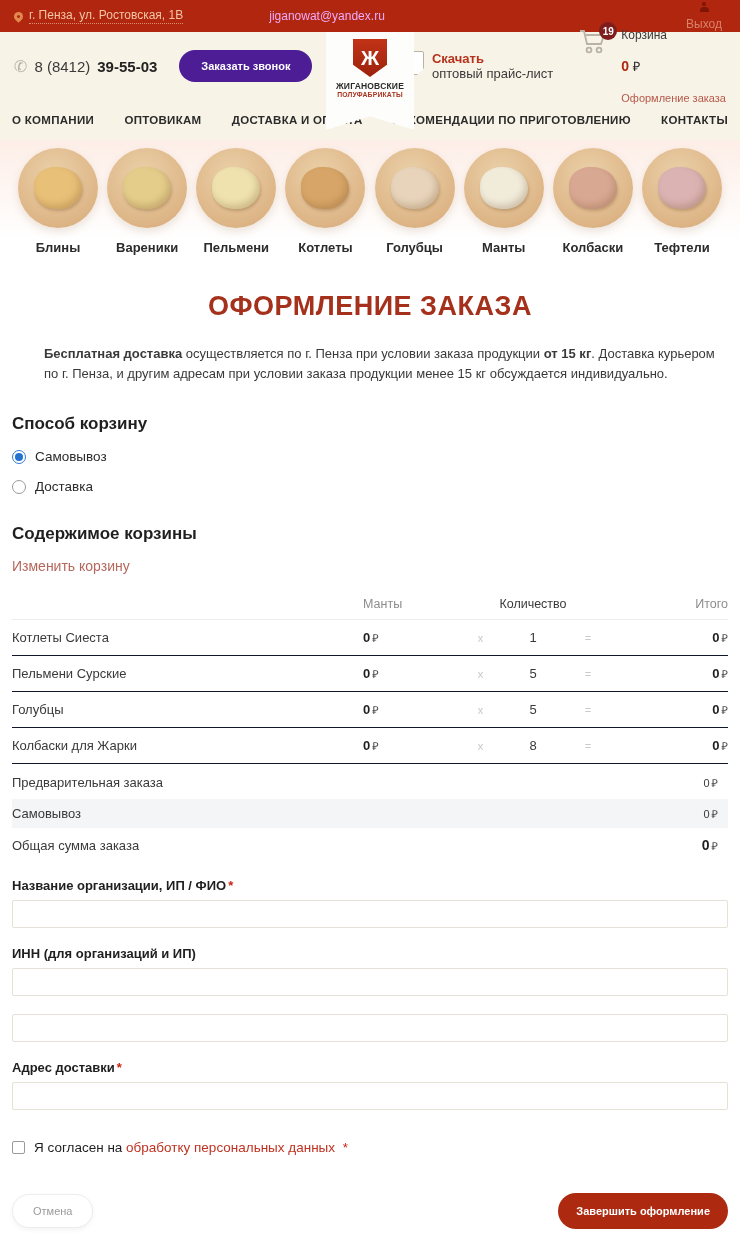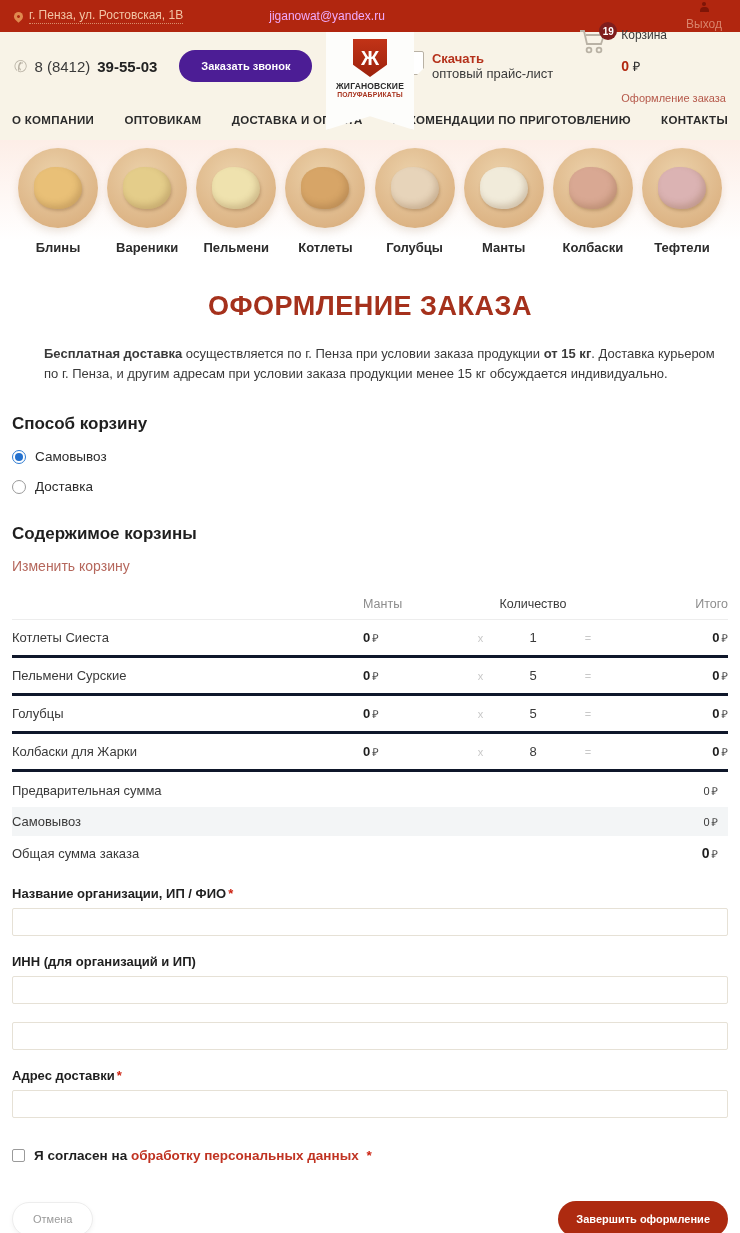--- a/index.html
+++ b/index.html
@@ -62,21 +62,21 @@
   .section-h { font-size:17px; font-weight:700; color:#1f1f1f; margin-top:30px; }
   .radio-row { display:flex; align-items:center; gap:9px; margin-top:15px; cursor:pointer; }
   .radio { width:14px; height:14px; border-radius:50%; border:1px solid #9a9a9a; background:#fff; position:relative; flex:0 0 auto; }
   .radio.checked { border-color:#2f7cd2; }
   .radio.checked::after { content:""; position:absolute; inset:2px; border-radius:50%; background:#2471ce; }
   .radio-label { font-size:13.5px; color:#2b2b2b; }
   .edit-cart { display:inline-block; margin-top:14px; color:#b5675c; font-size:14px; text-decoration:none; cursor:pointer; }
 
   
   .cart-table { margin-top:14px; }
-  .trow { display:flex; align-items:center; padding:10px 0; border-bottom:3px solid #0f172a; font-size:13px; }
+  .trow { display:flex; align-items:center; padding:10px 0; border-bottom:1px solid #0f172a; font-size:13px; }
   .trow.head { color:#8d8d8d; font-size:12.5px; padding:8px 0; border-bottom:1px solid #ededed; }
   .c-name { flex:1; color:#3a3a3a; }
   .c-price { width:90px; }
   .c-mult { width:55px; text-align:center; color:#c9c9c9; font-size:11px; }
   .c-qty { width:50px; text-align:center; color:#3a3a3a; }
   .c-eq { width:60px; text-align:center; color:#c9c9c9; font-size:11px; }
   .c-total { width:110px; text-align:right; }
   .money b { font-weight:700; color:#1f1f1f; }
   .money span { font-size:11px; color:#4a4a4a; margin-left:2px; }
   .srow { display:flex; align-items:center; justify-content:space-between; padding:7px 10px 7px 0; font-size:13px; color:#3a3a3a; }
@@ -86,21 +86,21 @@
   .summary { margin-top:4px; }
   .srow + .srow { margin-top:2px; }
 
   
   .field { margin-top:18px; }
   .field-label { font-size:13px; font-weight:700; color:#1f1f1f; margin-bottom:7px; }
   .req { color:#cc2211; margin-left:2px; }
   .text-input { width:100%; height:28px; border:1px solid #e6e1d6; border-radius:2px; background:#fff; font-size:13px; padding:0 8px; font-family:"Liberation Sans",sans-serif; }
   .consent-row { display:flex; align-items:center; gap:9px; margin-top:30px; }
   .checkbox { width:13px; height:13px; border:1px solid #9a9a9a; border-radius:2px; background:#fff; flex:0 0 auto; cursor:pointer; }
-  .consent-text { font-size:13.5px; font-weight:700; color:#1f1f1f; }
+  .consent-text { font-size:13.5px; font-weight:400; color:#1f1f1f; }
   .consent-link { color:#c03322; text-decoration:none; cursor:pointer; }
   .actions { display:flex; justify-content:space-between; align-items:center; margin:38px 0 30px; }
   .btn-cancel { background:#fff; border:1px solid #ededed; color:#9a9a9a; font-size:11px; border-radius:17px; padding:10px 20px; box-shadow:0 2px 5px rgba(0,0,0,.05); cursor:pointer; }
   .btn-submit { background:#ad2a10; border:none; color:#fff; font-size:11px; font-weight:700; border-radius:18px; padding:12px 18px; cursor:pointer; }
 </style>
 </head>
 <body>
 
 <div class="page">
 
@@ -278,21 +278,21 @@
         <span class="c-name">Колбаски для Жарки</span>
         <span class="c-price money"><b>0</b><span>₽</span></span>
         <span class="c-mult">x</span>
         <span class="c-qty">8</span>
         <span class="c-eq">=</span>
         <span class="c-total money"><b>0</b><span>₽</span></span>
       </div>
 
       <div class="summary">
         <div class="srow">
-          <span class="s-label">Предварительная сумма</span>
+          <span class="s-label">Предварительная заказа</span>
           <span class="money"><span style="color:#3a3a3a">0</span><span>₽</span></span>
         </div>
         <div class="srow alt">
           <span class="s-label">Самовывоз</span>
           <span class="money"><span style="color:#3a3a3a">0</span><span>₽</span></span>
         </div>
         <div class="srow total-row">
           <span class="s-label">Общая сумма заказа</span>
           <span class="money"><b>0</b><span>₽</span></span>
         </div>

